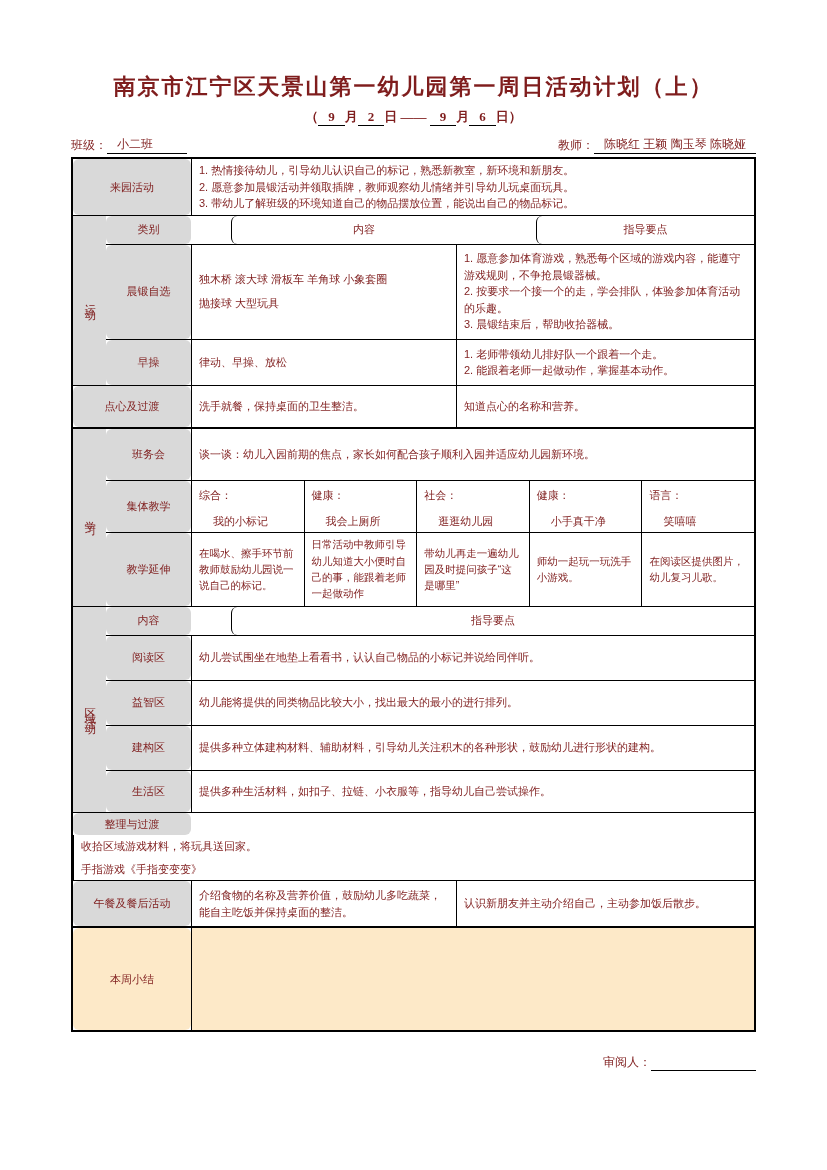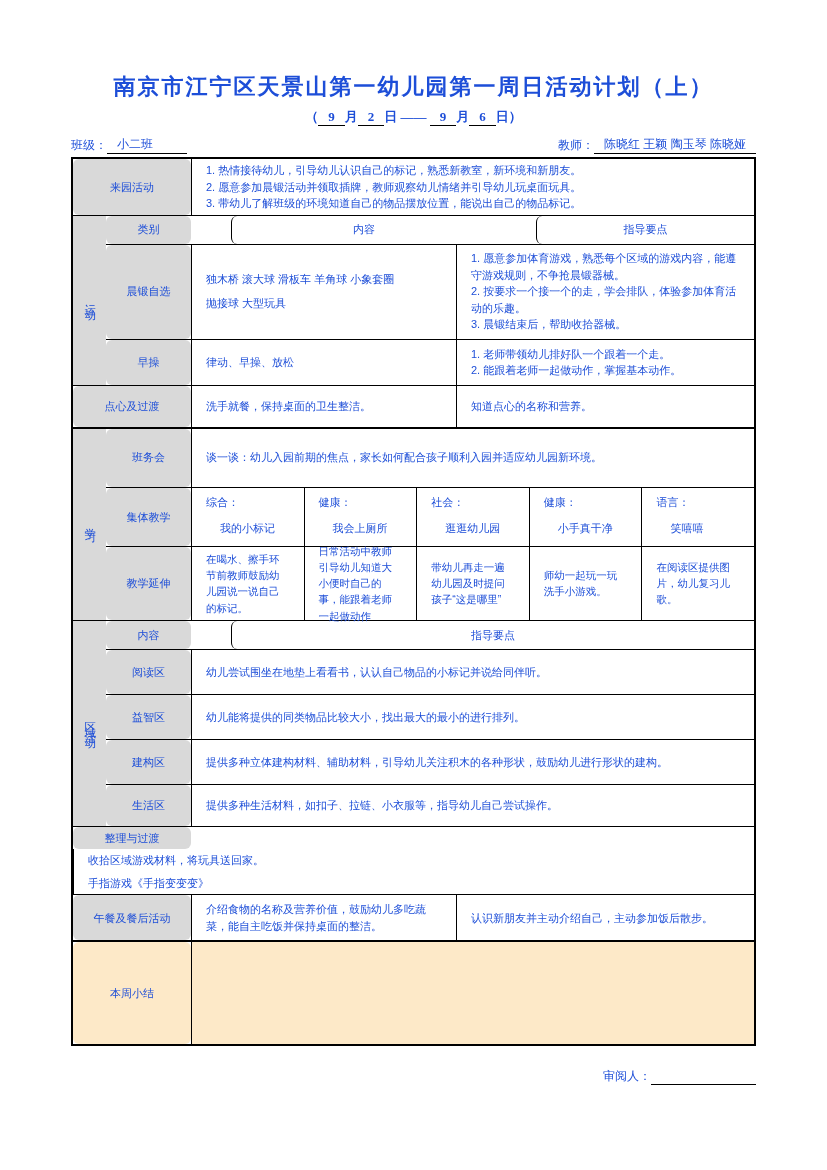--- a/index.html
+++ b/index.html
@@ -3,21 +3,21 @@
 <meta charset="utf-8">
 <style>
   :root{
     --grey:#d9d9d9;
     --peach:#fde9c8;
   }
   *{box-sizing:border-box;margin:0;padding:0;}
   body{background:#ffffff;}
   .page{
     width:827px;height:1170px;position:relative;background:#fff;
-    font-family:"Liberation Sans",sans-serif;color:#1d4ed8;
+    font-family:"Liberation Sans",sans-serif;color:#7f1d1d;
   }
   .doc-title{
     padding-top:72px;text-align:center;font-size:22px;font-weight:bold;
     letter-spacing:2px;font-family:"Liberation Serif",serif;
   }
   .date-line{
     text-align:center;font-size:13px;font-weight:bold;margin-top:6px;
     font-family:"Liberation Serif",serif;
   }
   .u{display:inline-block;border-bottom:1px solid #000;padding:0 10px;min-width:14px;text-align:center;}
@@ -26,21 +26,21 @@
     font-size:12px;align-items:flex-end;
   }
   .meta-group{display:flex;align-items:flex-end;}
   .meta-value{border-bottom:1px solid #000;padding:0 10px;min-width:80px;}
   
   .table{width:685px;margin:0 auto;border:2px solid #000;}
   .trow{display:flex;border-top:1px solid #000;}
   .table > .trow:first-child{border-top:none;}
   .bt2{border-top-width:2px;}
   .c{
-    border-left:1px solid #000;padding:3px 14px;font-size:11px;line-height:1.5;
+    border-left:1px solid #000;padding:3px 7px;font-size:11px;line-height:1.5;
     display:flex;flex-direction:column;justify-content:center;
   }
   .trow > .c:first-child,.subrow > .c:first-child{border-left:none;}
   .subcol{flex:1;display:flex;flex-direction:column;}
   .subcol .subrow{display:flex;border-top:1px solid #000;flex:1;}
   .subcol .subrow:first-child{border-top:none;}
   .w-label{width:118px;flex:none;}
   .w-a{width:33px;flex:none;}
   .w-b{width:85px;flex:none;}
   .w-content{width:265px;flex:none;}

